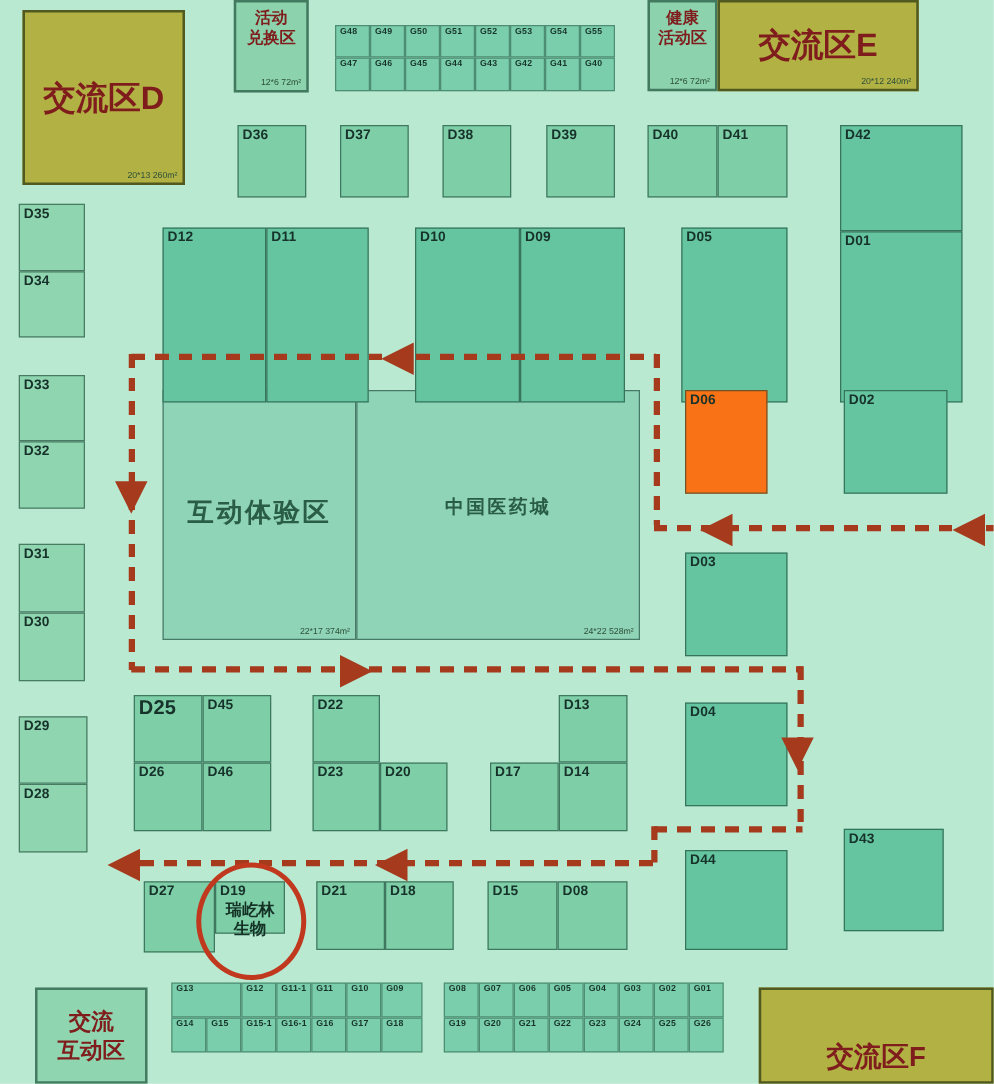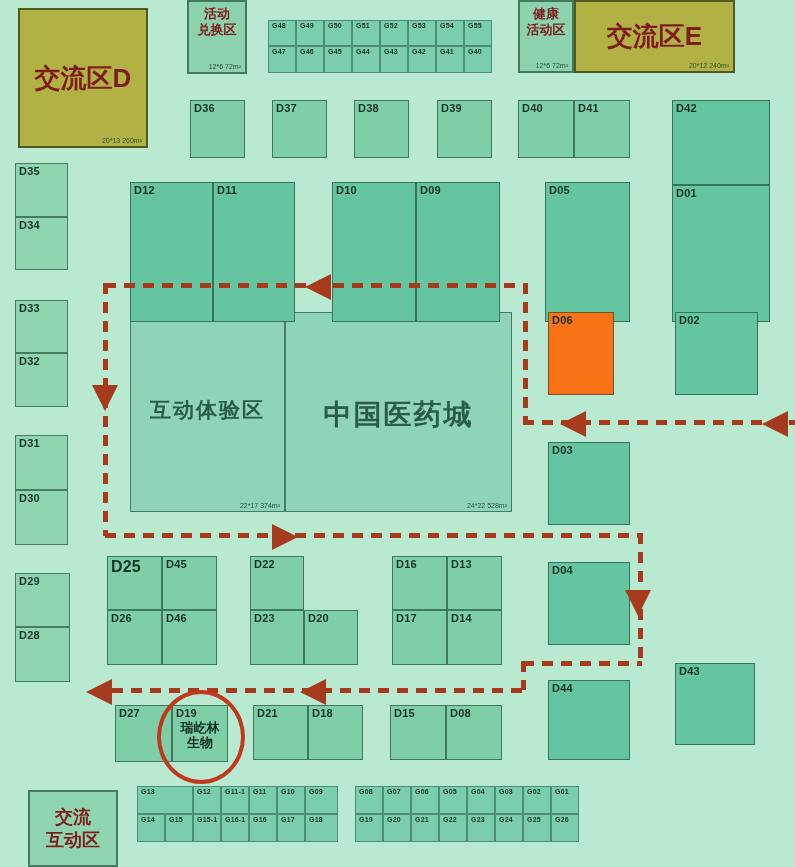--- a/index.html
+++ b/index.html
@@ -32,29 +32,32 @@
       <div class="zarea">12*6 72m²</div>
     </div>
     <div class="zone align-top" style="left: 518px; top: 0px; width: 56px; height: 73px; background: rgb(139, 210, 173); border: 2px solid rgba(29, 74, 54, 0.65);">
       <div class="zlabel" style="font-size: 13px;"><span>健康</span><br><span>活动区</span></div>
       <div class="zarea">12*6 72m²</div>
     </div>
     <div class="zone align-center" style="left: 574px; top: 0px; width: 161px; height: 73px; background: rgb(178, 177, 68); border: 2px solid rgb(80, 89, 31);">
       <div class="zlabel" style="font-size: 26px;"><span>交流区E</span></div>
       <div class="zarea">20*12 240m²</div>
     </div>
+    <div class="zone align-bottom" style="left: 607px; top: 790px; width: 188px; height: 77px; background: rgb(178, 177, 68); border: 2px solid rgb(80, 89, 31);">
+      <div class="zlabel" style="font-size: 22px;"><span>交流区F</span></div>
+    </div>
     <div class="zone align-center" style="left: 28px; top: 790px; width: 90px; height: 77px; background: rgb(143, 214, 176); border: 2px solid rgba(29, 74, 54, 0.65);">
       <div class="zlabel" style="font-size: 18px;"><span>交流</span><br><span>互动区</span></div>
     </div>
     <div class="cell hall" style="left: 130px; top: 312px; width: 155px; height: 200px; background: rgb(144, 212, 184);">
       <div class="hlabel" style="font-size: 21px;">互动体验区</div>
       <div class="zarea">22*17 374m²</div>
     </div>
     <div class="cell hall" style="left: 285px; top: 312px; width: 227px; height: 200px; background: rgb(144, 212, 184);">
-      <div class="hlabel" style="font-size: 28px;">中国医药城</div>
+      <div class="hlabel" style="font-size: 15px;">中国医药城</div>
       <div class="zarea">24*22 528m²</div>
     </div>
     <div class="cell" style="left: 190px; top: 100px; width: 55px; height: 58px; background: rgb(126, 207, 167);">
       <span class="bid" style="font-size: 11px;">D36</span>
     </div>
     <div class="cell" style="left: 272px; top: 100px; width: 55px; height: 58px; background: rgb(126, 207, 167);">
       <span class="bid" style="font-size: 11px;">D37</span>
     </div>
     <div class="cell" style="left: 354px; top: 100px; width: 55px; height: 58px; background: rgb(126, 207, 167);">
       <span class="bid" style="font-size: 11px;">D38</span>
@@ -145,36 +148,33 @@
     </div>
     <div class="cell" style="left: 250px; top: 556px; width: 54px; height: 54px; background: rgb(126, 207, 167);">
       <span class="bid" style="font-size: 11px;">D22</span>
     </div>
     <div class="cell" style="left: 250px; top: 610px; width: 54px; height: 55px; background: rgb(126, 207, 167);">
       <span class="bid" style="font-size: 11px;">D23</span>
     </div>
     <div class="cell" style="left: 304px; top: 610px; width: 54px; height: 55px; background: rgb(126, 207, 167);">
       <span class="bid" style="font-size: 11px;">D20</span>
     </div>
-    <div class="cell" style="left: 392px; top: 556px; width: 55px; height: 54px; background: rgb(126, 207, 167);">
-      <span class="bid" style="font-size: 11px;">D16</span>
-    </div>
     <div class="cell" style="left: 447px; top: 556px; width: 55px; height: 54px; background: rgb(126, 207, 167);">
       <span class="bid" style="font-size: 11px;">D13</span>
     </div>
     <div class="cell" style="left: 392px; top: 610px; width: 55px; height: 55px; background: rgb(126, 207, 167);">
       <span class="bid" style="font-size: 11px;">D17</span>
     </div>
     <div class="cell" style="left: 447px; top: 610px; width: 55px; height: 55px; background: rgb(126, 207, 167);">
       <span class="bid" style="font-size: 11px;">D14</span>
     </div>
     <div class="cell" style="left: 115px; top: 705px; width: 57px; height: 57px; background: rgb(126, 207, 167);">
       <span class="bid" style="font-size: 11px;">D27</span>
     </div>
-    <div class="cell" style="left: 172px; top: 705px; width: 56px; height: 57px; background: rgb(126, 207, 167);">
+    <div class="cell" style="left: 172px; top: 705px; width: 56px; height: 42px; background: rgb(126, 207, 167);">
       <span class="bid" style="font-size: 11px;">D19</span>
       <div class="extra" style="font-size: 13px;"><span>瑞屹林</span><br><span>生物</span></div>
     </div>
     <div class="cell" style="left: 253px; top: 705px; width: 55px; height: 55px; background: rgb(126, 207, 167);">
       <span class="bid" style="font-size: 11px;">D21</span>
     </div>
     <div class="cell" style="left: 308px; top: 705px; width: 55px; height: 55px; background: rgb(126, 207, 167);">
       <span class="bid" style="font-size: 11px;">D18</span>
     </div>
     <div class="cell" style="left: 390px; top: 705px; width: 56px; height: 55px; background: rgb(126, 207, 167);">

